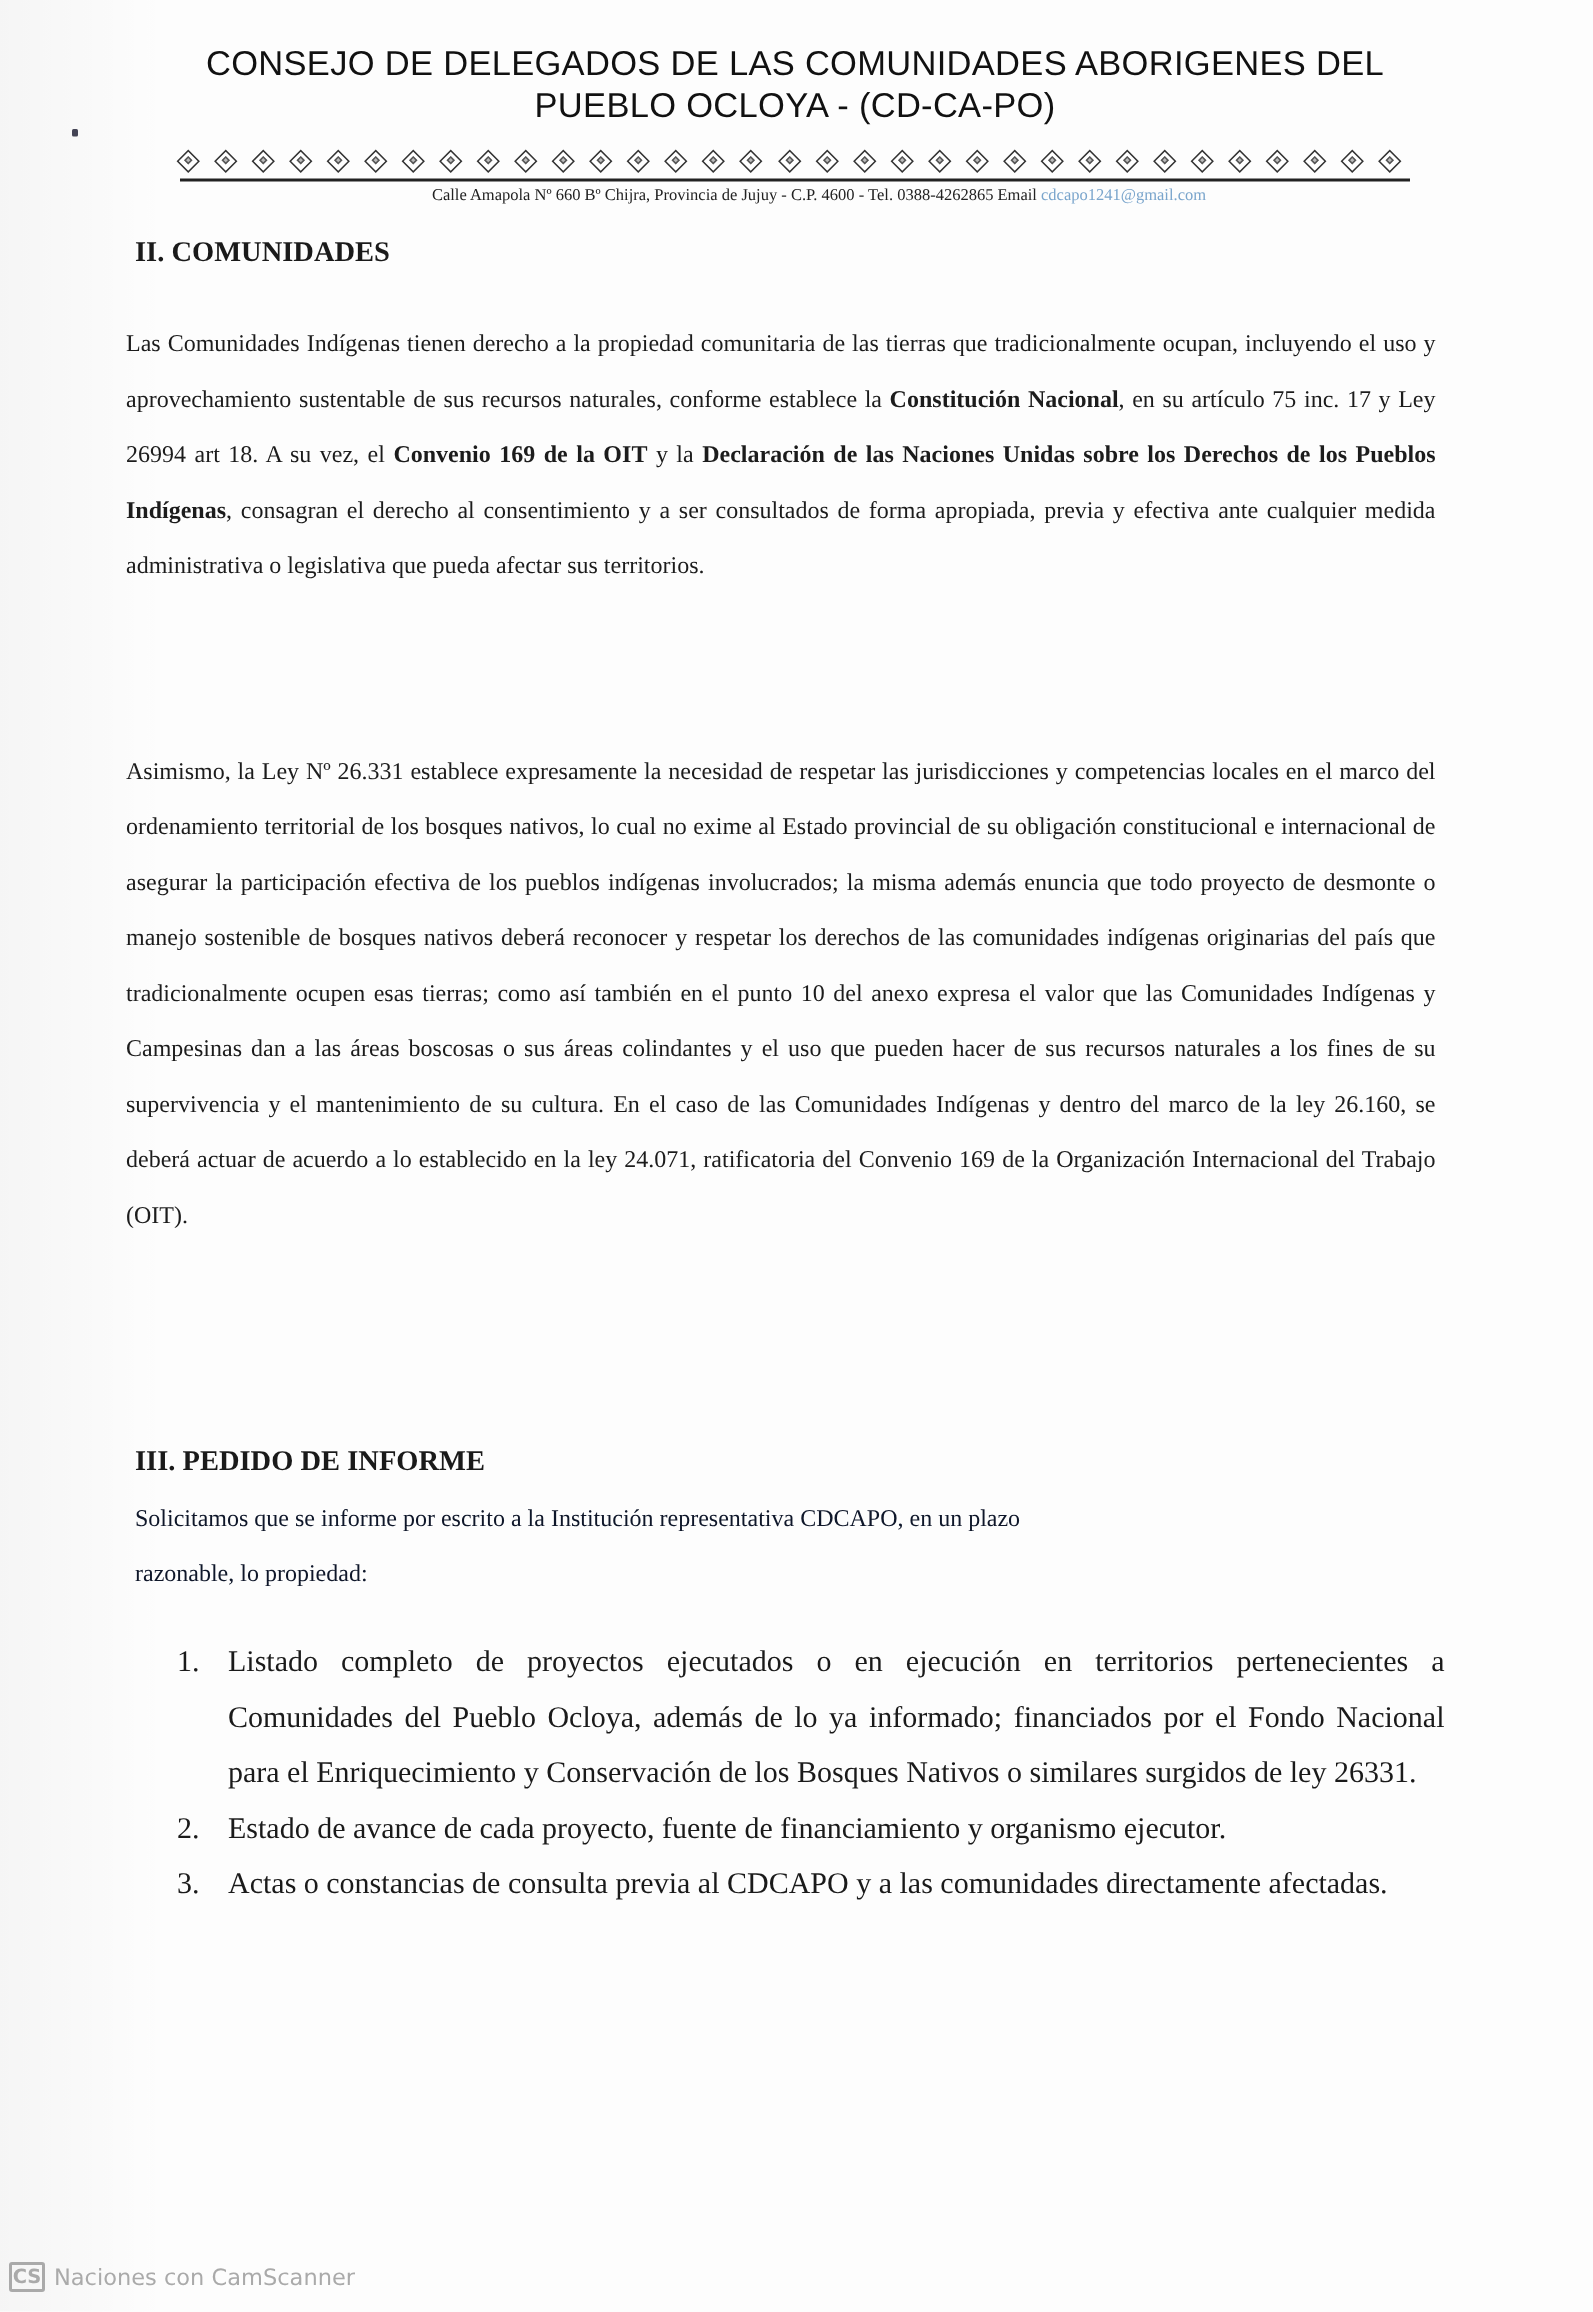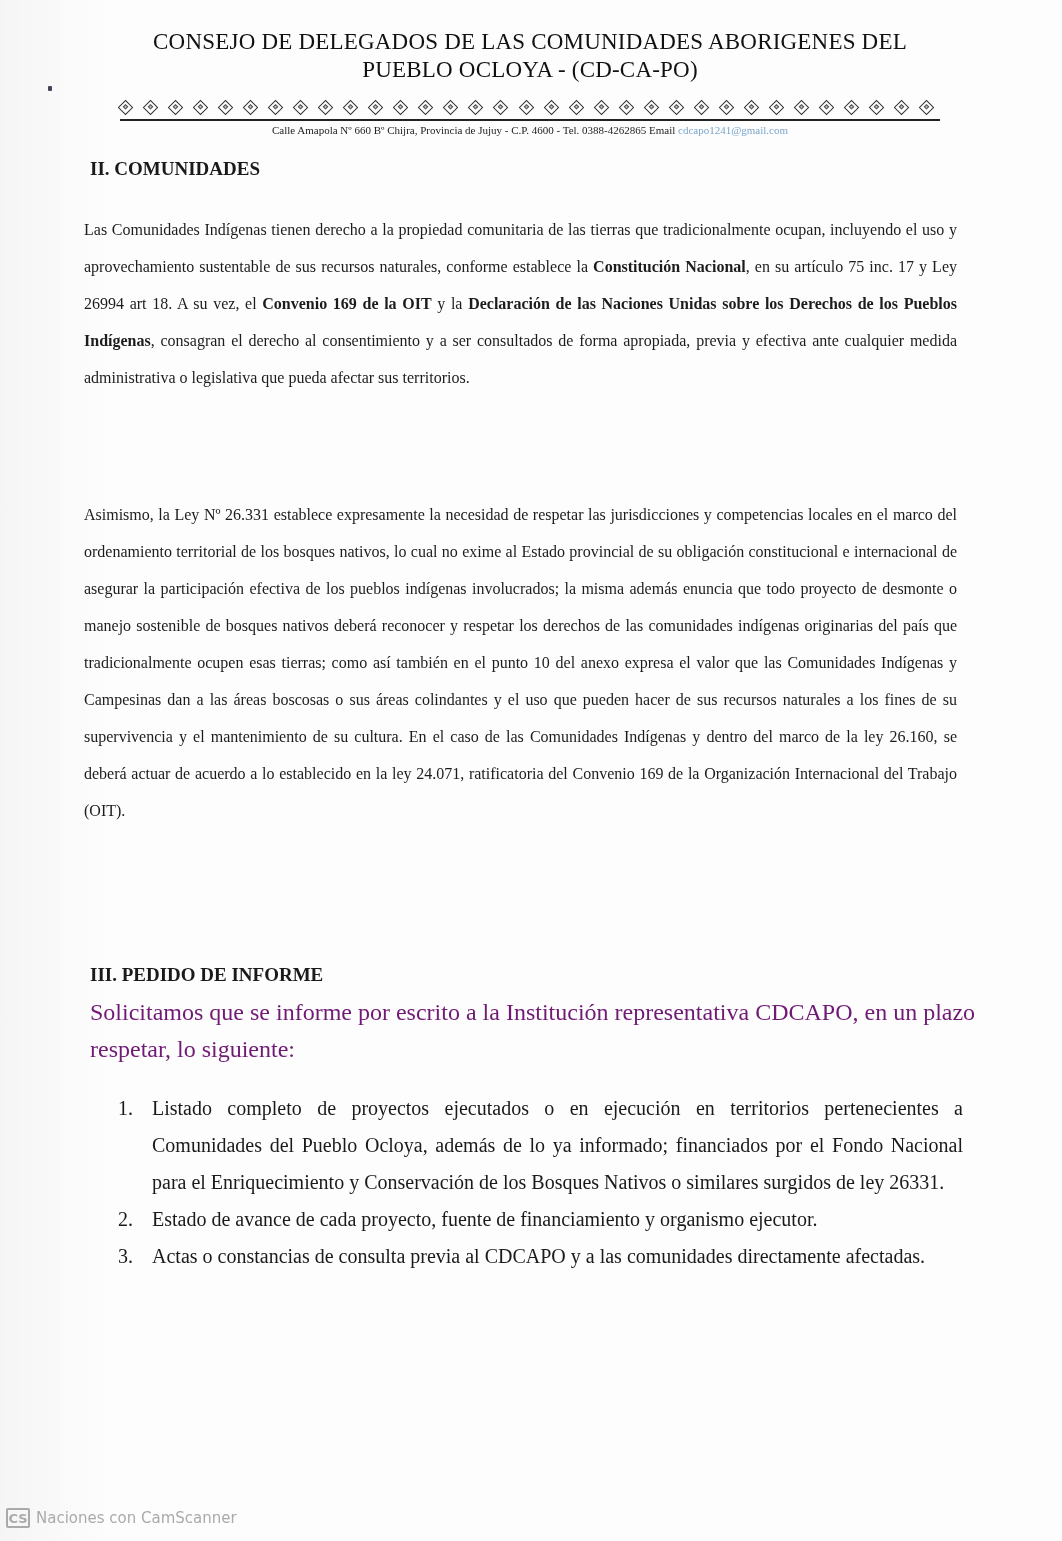--- a/index.html
+++ b/index.html
@@ -5,52 +5,52 @@
   html, body { margin: 0; padding: 0; }
   body {
     width: 1062px; height: 1541px; position: relative; overflow: hidden;
     background: #fdfdfd;
     color: #1a1a1a;
     font-family: "Liberation Serif", serif;
   }
   .page { position: absolute; left: 0; top: 0; width: 1062px; height: 1541px; }
   .letterhead { position: absolute; left: 90px; top: 28px; width: 880px; text-align: center; }
   .lh-title {
-    font-family: Liberation Serif, serif; font-size: 23px; line-height: 28px;
+    font-family: Liberation Sans, sans-serif; font-size: 23px; line-height: 28px;
     letter-spacing: 0.2px; color: #111; margin: 0;
   }
   .lh-sub {
     font-size: 13px; line-height: 16px; color: #222; margin-top: 0px; letter-spacing: 0.3px;
   }
   .lh-diamonds {
     position: absolute; left: 30px; top: 71px; width: 812px; height: 16px;
     display: flex; justify-content: space-between; align-items: center;
   }
   .dmd {
     width: 11px; height: 11px; transform: rotate(45deg);
     border: 1.5px solid #333; background: #fff; position: relative; box-sizing: border-box;
   }
   .dmd::after {
     content: ""; position: absolute; left: 2px; top: 2px; width: 4px; height: 4px;
     border: 1px solid #555; background: #bbb; box-sizing: border-box;
   }
   .lh-rule { position: absolute; left: 30px; top: 91px; width: 820px; height: 2px; background: #222; }
   .lh-address {
-    position: absolute; left: 0; top: 96px; width: 880px; text-align: center;
+    position: absolute; left: 16px; top: 96px; width: 880px; text-align: center;
     font-size: 11px; color: #222;
   }
   .lh-email { color: #7aa5cc; }
 
   .body-text {
     position: absolute; left: 84px; width: 873px;
     font-size: 16px; line-height: 37px; text-align: justify; color: #1c1c1c;
   }
   .heading { position: absolute; left: 90px; font-size: 19px; font-weight: bold; color: #1a1a1a; }
   .body-text b { font-weight: bold; }
-  .plain { position: absolute; left: 90px; font-size: 24px; line-height: 37px; color: #701a75; }
+  .plain { position: absolute; left: 90px; font-size: 16px; line-height: 37px; color: #0f172a; }
   .list { position: absolute; left: 118px; width: 845px; font-size: 20px; line-height: 37px; }
   .li { display: flex; }
   .li-num { width: 34px; flex: none; }
   .li-text { flex: 1; text-align: justify; }
 
   .footer {
     position: absolute; left: 6px; top: 1508px; display: flex; align-items: center; gap: 6px;
     color: #aaa; font-family: "DejaVu Sans", sans-serif; font-size: 15px;
   }
   .cs-logo {
@@ -118,21 +118,21 @@
   <div class="heading" style="top:158px;">II. COMUNIDADES</div>
 
   <div class="body-text" style="top:211px;">
     <span>Las Comunidades Indígenas tienen derecho a la propiedad comunitaria de las tierras que tradicionalmente ocupan, incluyendo el uso y aprovechamiento sustentable de sus recursos naturales, conforme establece la </span><b>Constitución Nacional</b><span>, en su artículo 75 inc. 17 y Ley 26994 art 18. A su vez, el </span><b>Convenio 169 de la OIT</b><span> y la </span><b>Declaración de las Naciones Unidas sobre los Derechos de los Pueblos Indígenas</b><span>, consagran el derecho al consentimiento y a ser consultados de forma apropiada, previa y efectiva ante cualquier medida administrativa o legislativa que pueda afectar sus territorios.</span>
   </div>
 
   <div class="body-text" style="top:496px;">Asimismo, la Ley Nº 26.331 establece expresamente la necesidad de respetar las jurisdicciones y competencias locales en el marco del ordenamiento territorial de los bosques nativos, lo cual no exime al Estado provincial de su obligación constitucional e internacional de asegurar la participación efectiva de los pueblos indígenas involucrados; la misma además enuncia que todo proyecto de desmonte o manejo sostenible de bosques nativos deberá reconocer y respetar los derechos de las comunidades indígenas originarias del país que tradicionalmente ocupen esas tierras; como así también en el punto 10 del anexo expresa el valor que las Comunidades Indígenas y Campesinas dan a las áreas boscosas o sus áreas colindantes y el uso que pueden hacer de sus recursos naturales a los fines de su supervivencia y el mantenimiento de su cultura. En el caso de las Comunidades Indígenas y dentro del marco de la ley 26.160, se deberá actuar de acuerdo a lo establecido en la ley 24.071, ratificatoria del Convenio 169 de la Organización Internacional del Trabajo (OIT).</div>
 
   <div class="heading" style="top:964px;">III. PEDIDO DE INFORME</div>
   <div class="plain" style="top:994px;">Solicitamos que se informe por escrito a la Institución representativa CDCAPO, en un plazo</div>
-  <div class="plain" style="top:1031px;">respetar, lo siguiente:</div>
+  <div class="plain" style="top:1031px;">razonable, lo propiedad:</div>
 
   <div class="list" style="top:1090px;">
     <div class="li">
       <span class="li-num">1.</span>
       <span class="li-text">Listado completo de proyectos ejecutados o en ejecución en territorios pertenecientes a Comunidades del Pueblo Ocloya, además de lo ya informado; financiados por el Fondo Nacional para el Enriquecimiento y Conservación de los Bosques Nativos o similares surgidos de ley 26331.</span>
     </div>
     <div class="li">
       <span class="li-num">2.</span>
       <span class="li-text">Estado de avance de cada proyecto, fuente de financiamiento y organismo ejecutor.</span>
     </div>

